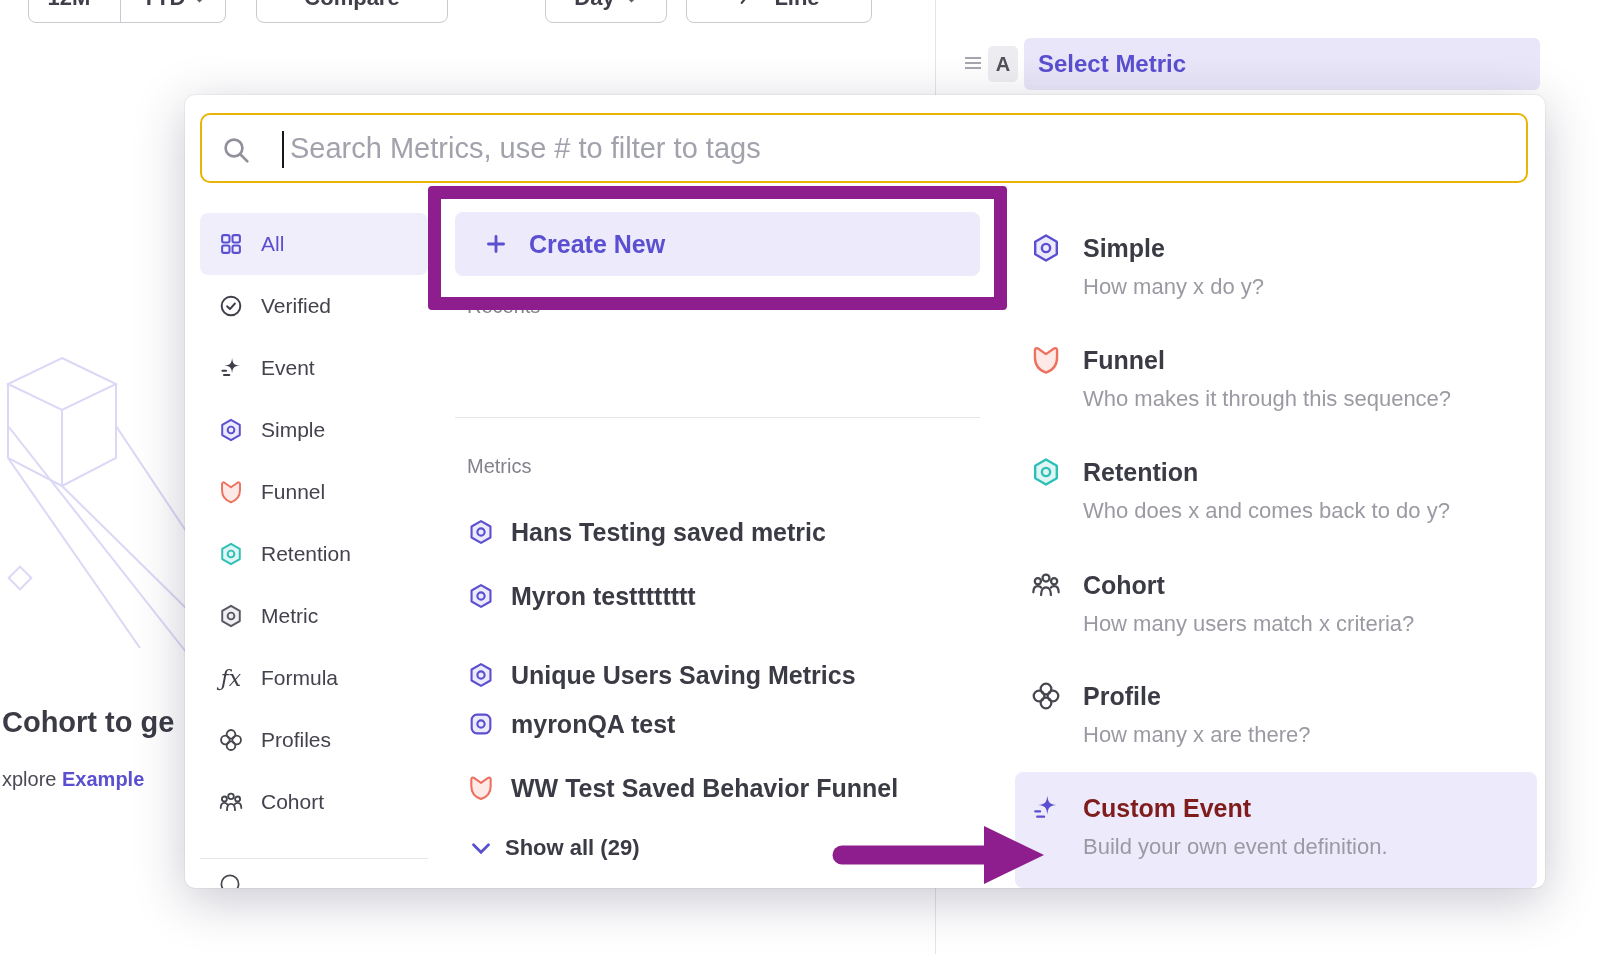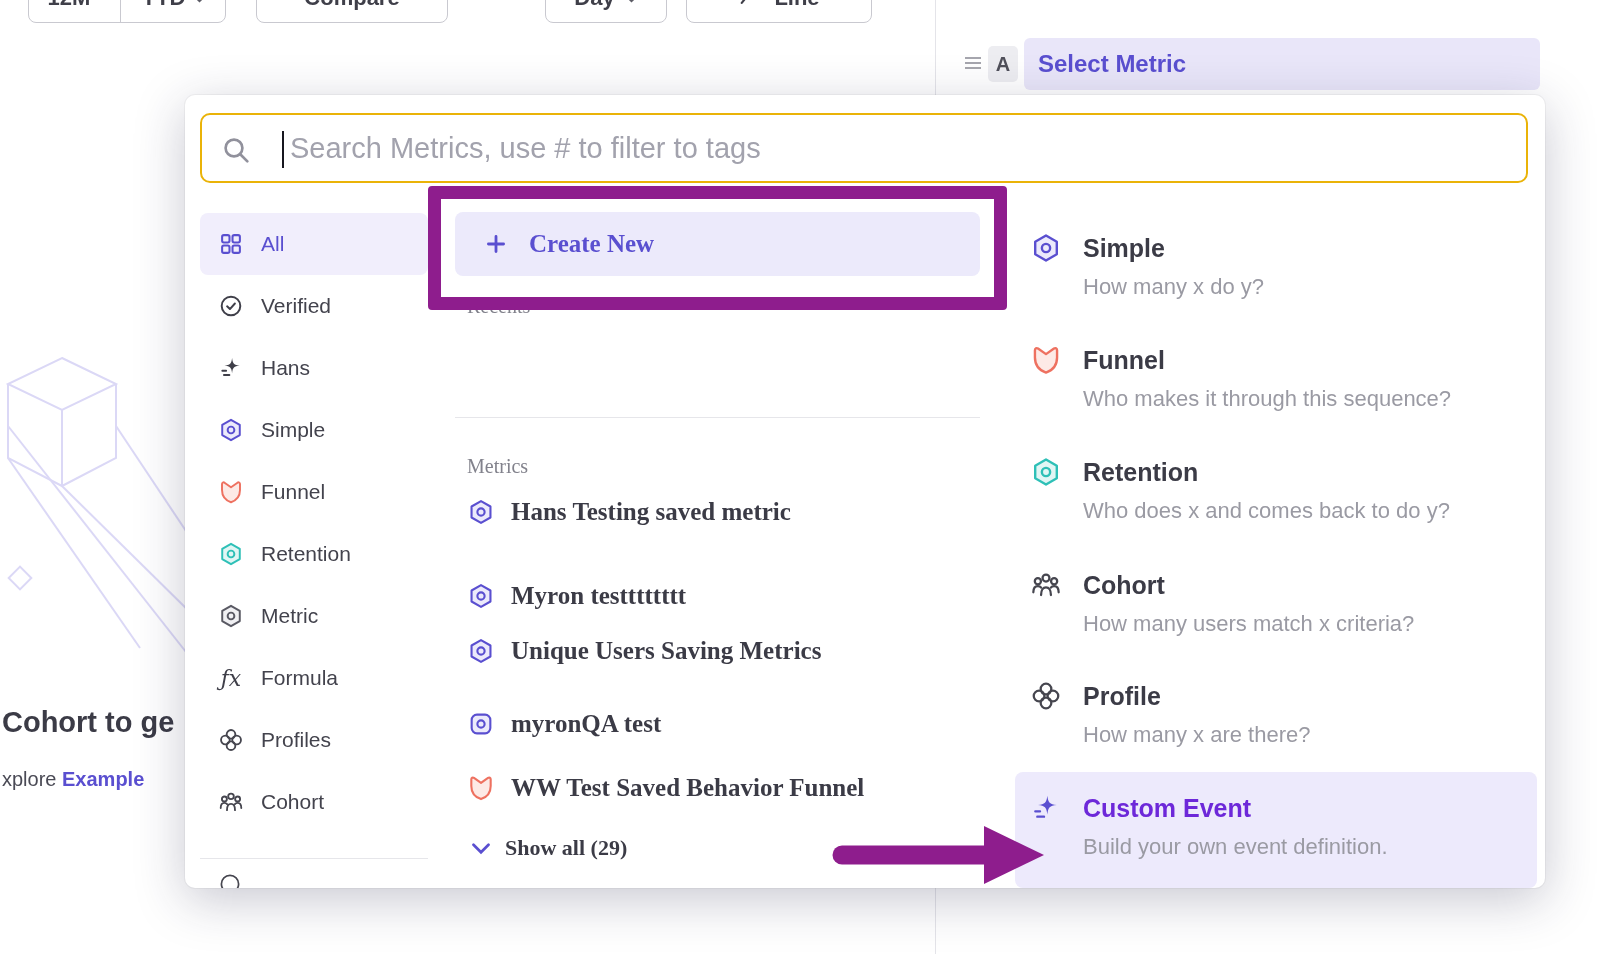--- a/index.html
+++ b/index.html
@@ -46,40 +46,40 @@
   .cat-item { height:62px; display:flex; align-items:center; gap:17px; padding-left:18px; border-radius:8px; cursor:pointer; }
   .cat-item .clabel { font-size:21px; font-weight:500; color:#43434d; }
   .cat-item.active { background:#f1eefc; }
   .cat-item.active .clabel { color:#5a4fd0; }
   .cat-icon { width:26px; height:26px; display:flex; align-items:center; justify-content:center; }
   .fx { font-family:"DejaVu Serif", serif; font-style:italic; font-size:22px; color:#3f3f49; }
   .cat-divider { margin:25px 0 0 0; height:1px; background:#e6e6ea; }
   .cat-partial { margin:13px 0 0 18px; }
 
   
-  .mid-col { position:absolute; left:270px; top:0; width:528px; height:793px;font-family:Liberation Serif, serif; }
+  .mid-col { position:absolute; left:270px; top:0; width:528px; height:793px; }
   .create-new { position:absolute; left:0; top:117px; width:525px; height:64px; background:#eceafb; border-radius:8px;
                 display:flex; align-items:center; gap:20px; padding-left:28px; cursor:pointer; }
   .create-new .cn-label { font-size:25px; font-weight:700; color:#5a4fd0; }
   .sec-header { position:absolute; left:12px; font-size:20px; font-weight:500; color:#82828c; }
   .recent-row { position:absolute; left:12px; top:245px; height:56px; display:flex; align-items:center; gap:16px; cursor:pointer; }
   .mid-divider { position:absolute; left:0; top:322px; width:525px; height:1px; background:#e6e6ea; }
   .m-item { position:absolute; left:12px; height:64px; display:flex; align-items:center; gap:16px; cursor:pointer; }
   .m-label { font-size:25px; font-weight:600; color:#3b3b46; white-space:nowrap; }
   .show-all { position:absolute; left:17px; top:733px; height:40px; display:flex; align-items:center; gap:15px; cursor:pointer; }
   .show-all .sa-label { font-size:22px; font-weight:600; color:#3b3b46; }
 
   
   .right-col { position:absolute; left:830px; top:0; width:522px; height:793px; }
   .type-block { position:absolute; left:0; width:522px; cursor:pointer; }
   .type-icon { position:absolute; left:15px; top:0; width:32px; height:32px; }
   .type-title { position:absolute; left:68px; top:0; font-size:25px; font-weight:700; color:#3b3b46; line-height:32px; }
   .type-desc { position:absolute; left:68px; top:40px; font-size:22px; color:#9a9aa3; line-height:30px; white-space:nowrap; }
   .type-block.active-bg { background:#edeafc; border-radius:8px; }
-  .type-block.active-bg .type-title { color:#6d28d9; }
+  .type-block.active-bg .type-title { color:#7f1d1d; }
 
   
   .anno-box { position:absolute; left:428px; top:186px; width:579px; height:124px; border:13px solid #8e1d8d; border-radius:4px; z-index:70; }
   .anno-arrow { position:absolute; left:828px; top:818px; z-index:70; }
 </style>
 </head>
 <body>
 
 <div class="screen">
 
@@ -172,21 +172,21 @@
           </span>
         <span class="clabel">Verified</span>
       </div>
       <div class="cat-item">
         <span class="cat-icon">
             <svg width="26" height="26" viewBox="0 0 24 24">
               <path d="M13 2.8 C13.6 8 14.8 9.2 20 9.8 C14.8 10.4 13.6 11.6 13 16.8 C12.4 11.6 11.2 10.4 6 9.8 C11.2 9.2 12.4 8 13 2.8 Z" fill="#3f3f49"></path>
               <path d="M4 14.5 L7.5 14.5 M5.5 18.5 L10.5 18.5" stroke="#3f3f49" stroke-width="1.8" stroke-linecap="round"></path>
             </svg>
           </span>
-        <span class="clabel">Hans</span>
+        <span class="clabel">Event</span>
       </div>
       <div class="cat-item">
         <span class="cat-icon">
             <svg width="26" height="26" viewBox="0 0 24 24">
               <path d="M12 2.6 L20.1 7.3 V16.7 L12 21.4 L3.9 16.7 V7.3 Z" fill="#eceafb" stroke="#5a4fd0" stroke-width="1.8" stroke-linejoin="round"></path>
               <circle cx="12" cy="12" r="3.1" fill="none" stroke="#5a4fd0" stroke-width="1.8"></circle>
             </svg>
           </span>
         <span class="clabel">Simple</span>
       </div>
@@ -260,35 +260,35 @@
         <span class="cn-label">Create New</span>
       </div>
 
       <div class="sec-header" style="top:200px;">Recents</div>
 
 
       <div class="mid-divider"></div>
 
       <div class="sec-header" style="top:360px;">Metrics</div>
 
-      <div class="m-item" style="top:385px;text-align:right;">
+      <div class="m-item" style="top:405px;text-align:right;">
         <svg width="28" height="28" viewBox="0 0 24 24">
             <path d="M12 2.6 L20.1 7.3 V16.7 L12 21.4 L3.9 16.7 V7.3 Z" fill="#eceafb" stroke="#5a4fd0" stroke-width="1.8" stroke-linejoin="round"></path>
             <circle cx="12" cy="12" r="3.1" fill="none" stroke="#5a4fd0" stroke-width="1.8"></circle>
           </svg>
         <span class="m-label">Hans Testing saved metric</span>
       </div>
       <div class="m-item" style="top:469px;">
         <svg width="28" height="28" viewBox="0 0 24 24">
             <path d="M12 2.6 L20.1 7.3 V16.7 L12 21.4 L3.9 16.7 V7.3 Z" fill="#eceafb" stroke="#5a4fd0" stroke-width="1.8" stroke-linejoin="round"></path>
             <circle cx="12" cy="12" r="3.1" fill="none" stroke="#5a4fd0" stroke-width="1.8"></circle>
           </svg>
         <span class="m-label">Myron testttttttt</span>
       </div>
-      <div class="m-item" style="top:524px;">
+      <div class="m-item" style="top:548px;">
         <svg width="28" height="28" viewBox="0 0 24 24">
             <path d="M12 2.6 L20.1 7.3 V16.7 L12 21.4 L3.9 16.7 V7.3 Z" fill="#eceafb" stroke="#5a4fd0" stroke-width="1.8" stroke-linejoin="round"></path>
             <circle cx="12" cy="12" r="3.1" fill="none" stroke="#5a4fd0" stroke-width="1.8"></circle>
           </svg>
         <span class="m-label">Unique Users Saving Metrics</span>
       </div>
       <div class="m-item" style="top:597px;">
         <svg width="28" height="28" viewBox="0 0 24 24">
             <rect x="4" y="4" width="16" height="16" rx="4.5" fill="#eceafb" stroke="#5a4fd0" stroke-width="1.8"></rect>
             <circle cx="12" cy="12" r="3.1" fill="none" stroke="#5a4fd0" stroke-width="1.8"></circle>

